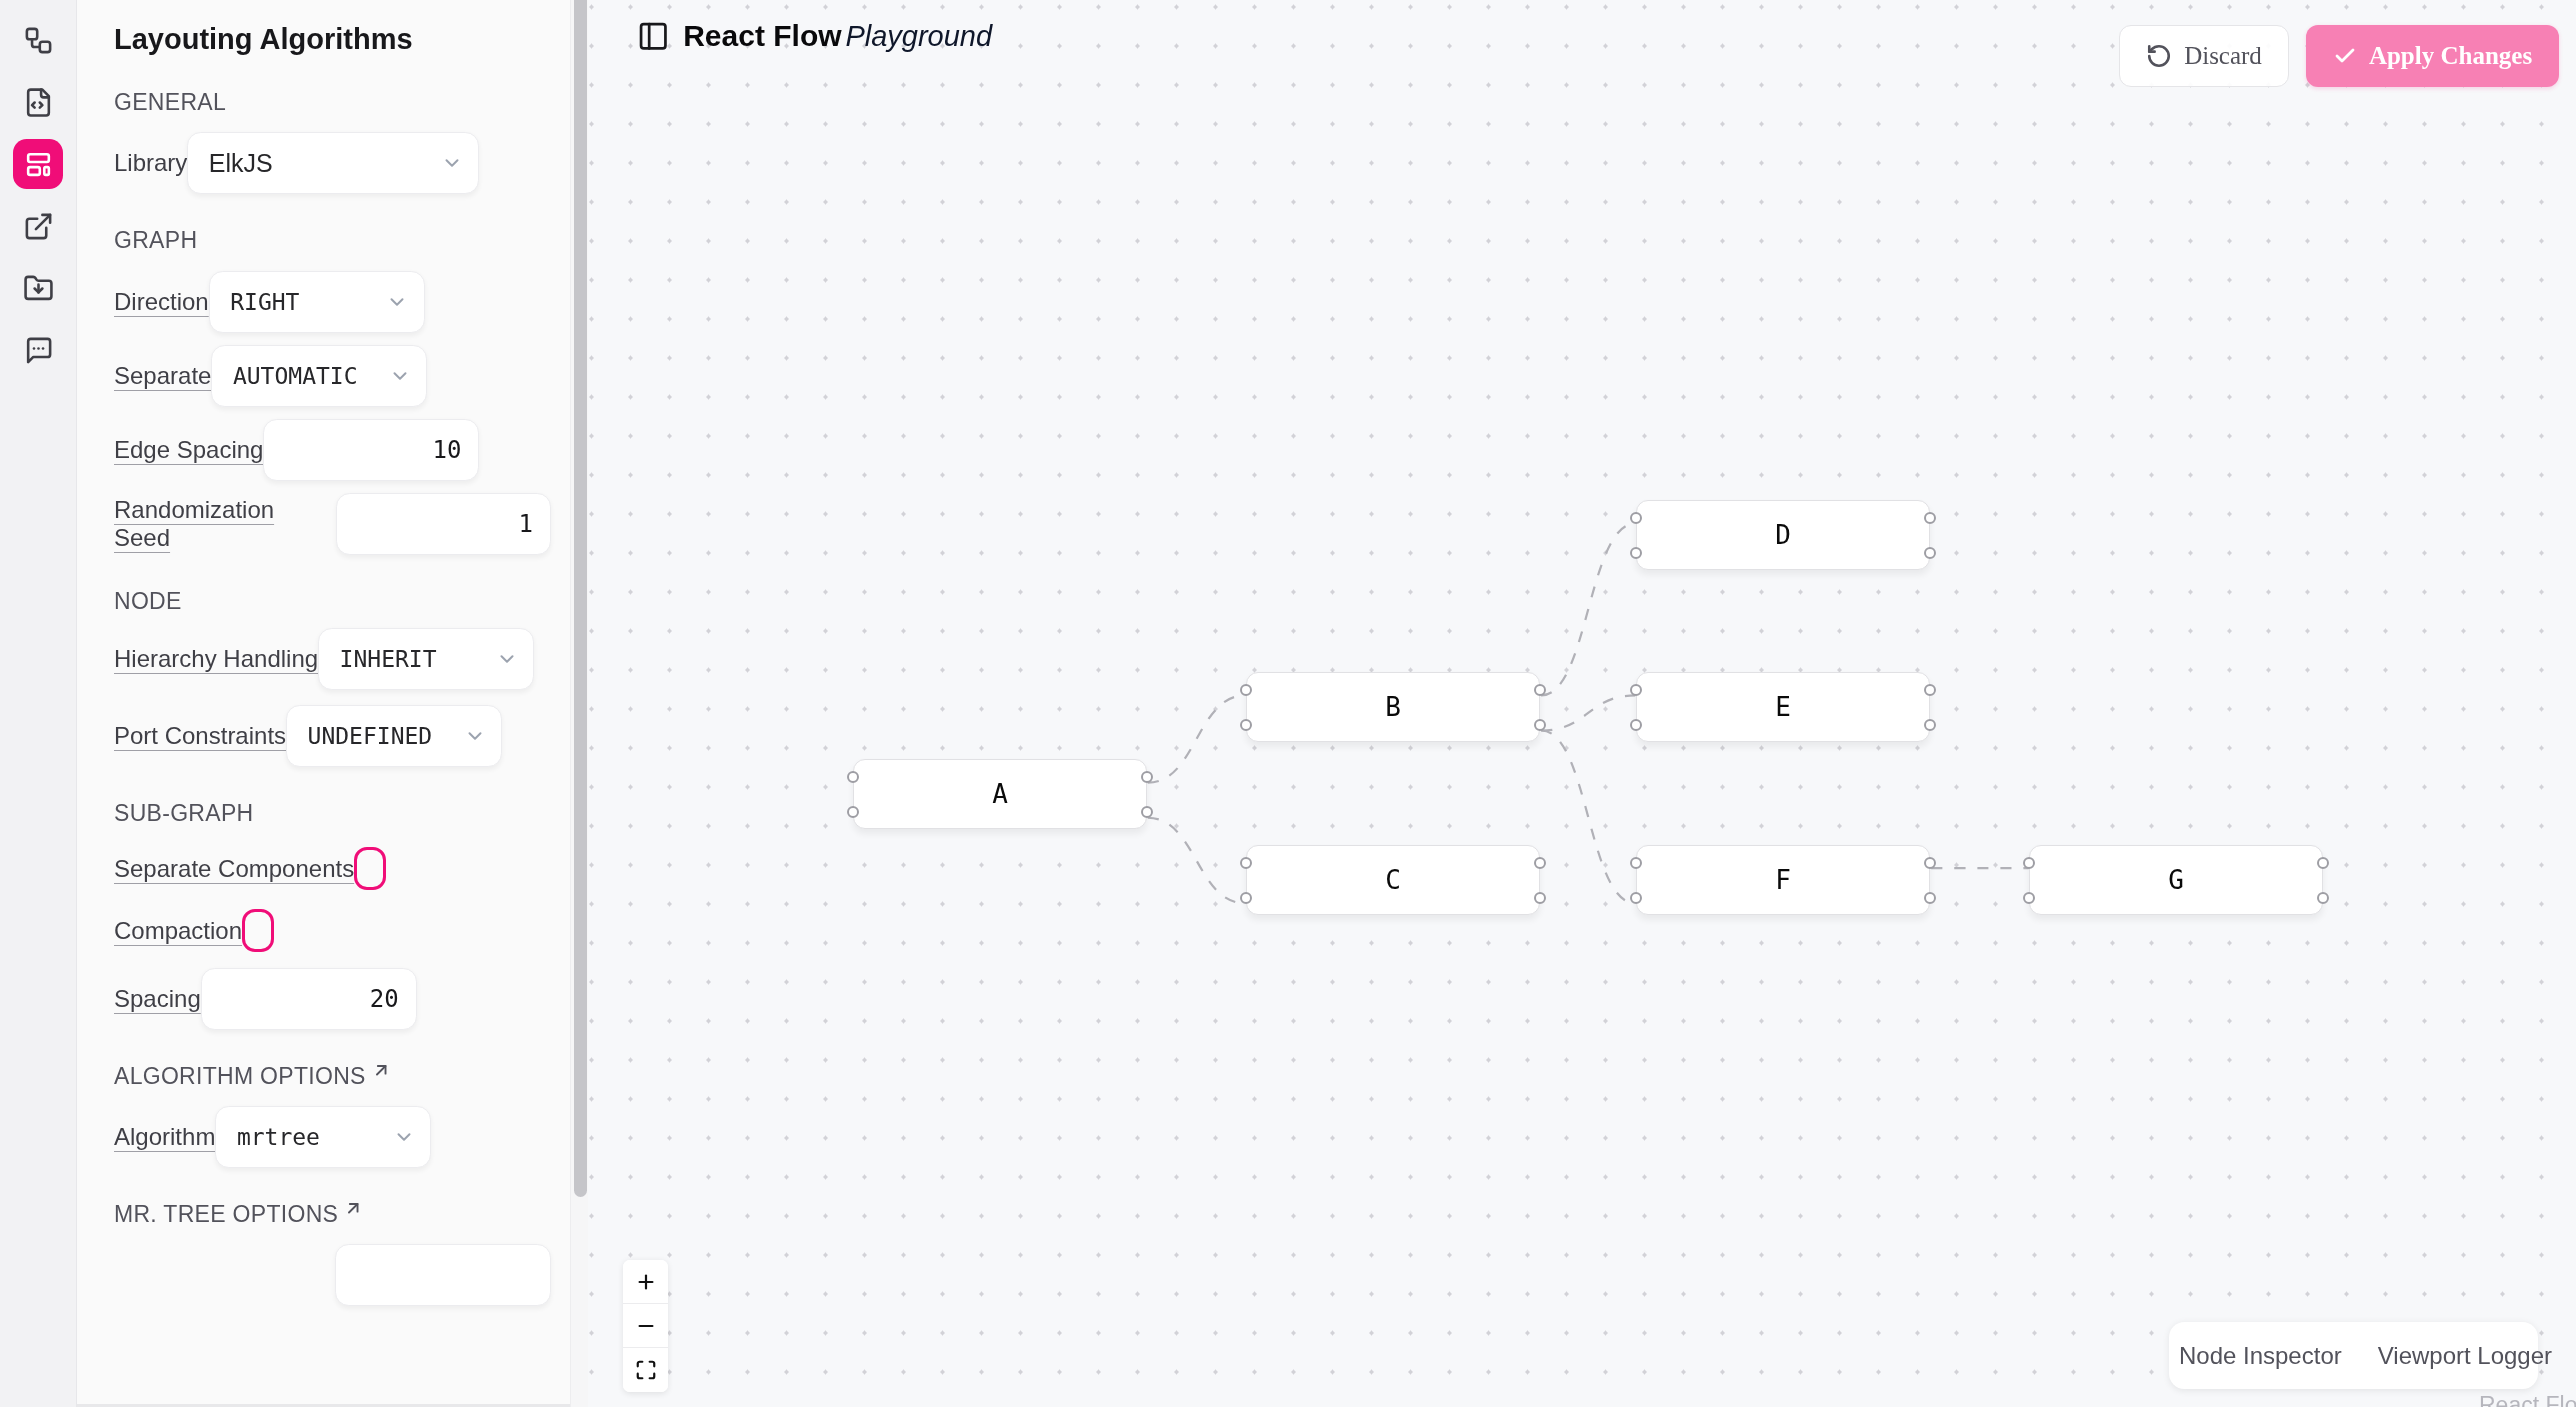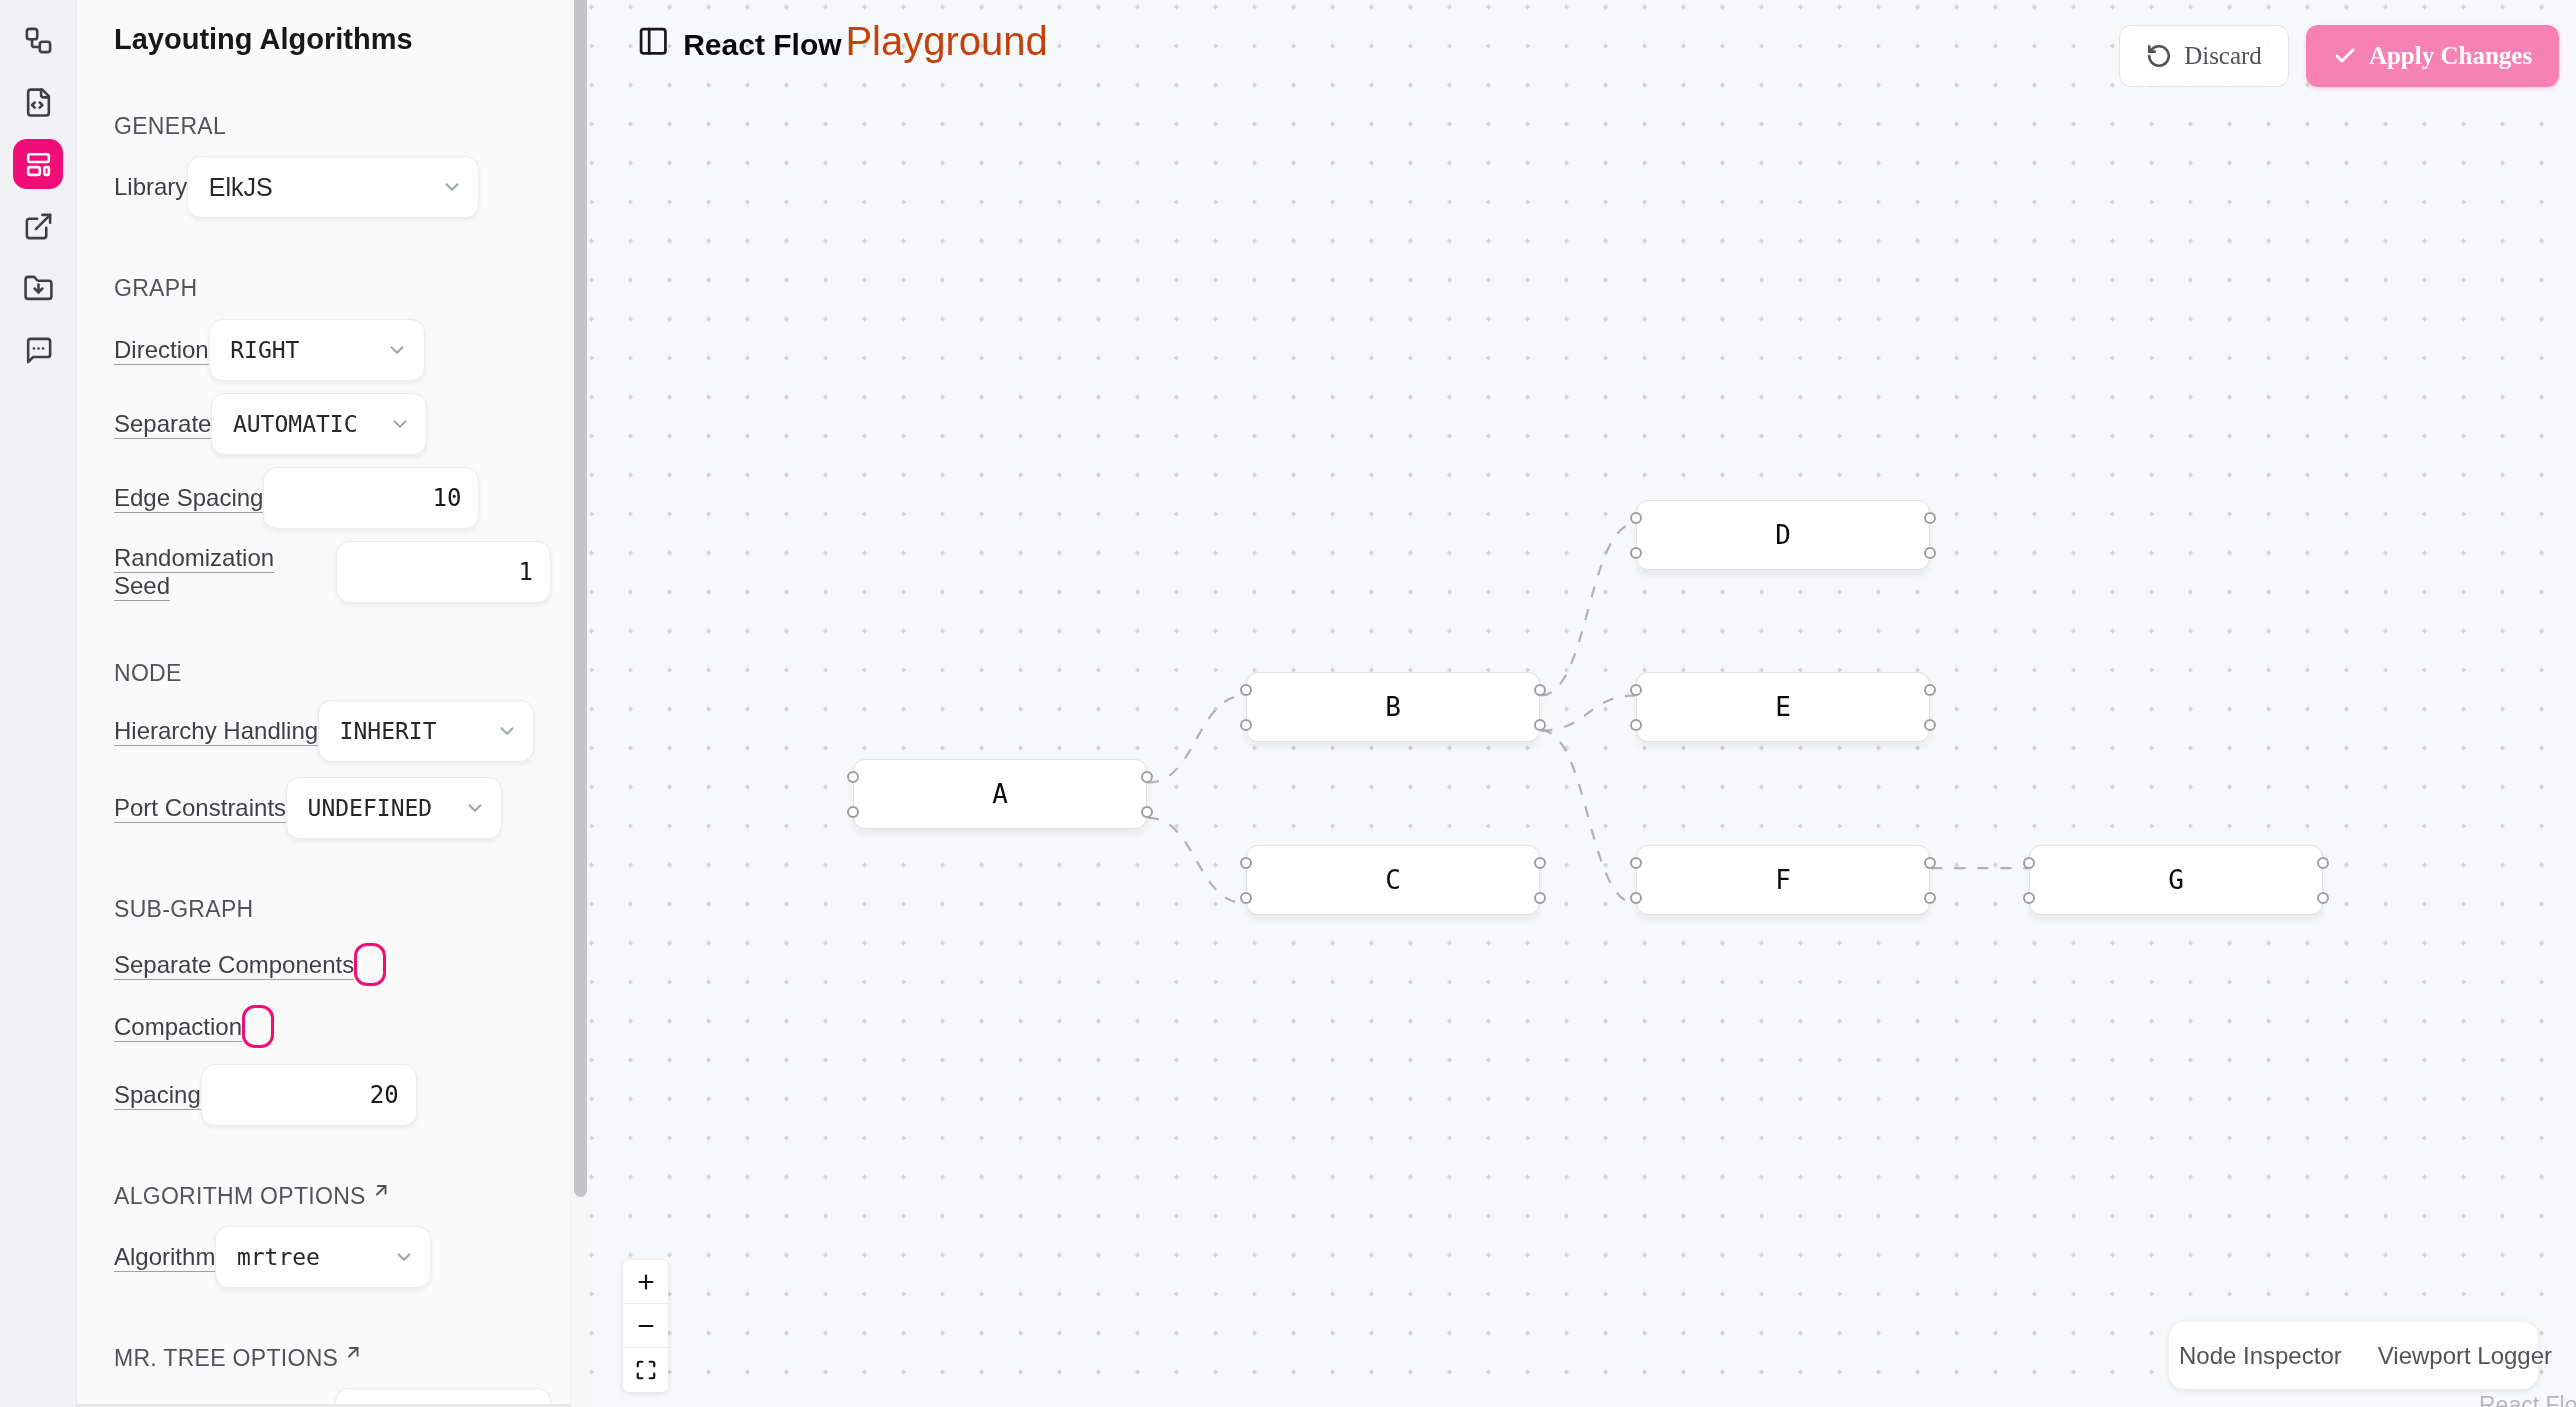--- a/index.html
+++ b/index.html
@@ -15,21 +15,21 @@
             border-radius:13.7px;margin-bottom:12px;cursor:pointer;}
   .rail-btn svg{width:31px;height:31px;stroke:#3f3f46;stroke-width:2;fill:none;
                 stroke-linecap:round;stroke-linejoin:round;}
   .rail-btn.active{background:var(--accent);}
   .rail-btn.active svg{stroke:#ffffff;}
 
   
   .panel{position:absolute;left:77px;top:0;bottom:4px;width:493px;background:#fafafa;
          padding:22px 19px 0 37px;z-index:20;overflow:hidden;}
   .panel-title{font-size:29px;font-weight:700;color:#18181b;line-height:34px;}
-  .section-head{margin-top:56px;font-size:23px;font-weight:500;color:#52525b;
+  .section-head{margin-top:32px;font-size:23px;font-weight:500;color:#52525b;
                 letter-spacing:0.3px;line-height:29px;display:flex;align-items:flex-start;gap:5.1px;}
   .section-head svg{width:20.5px;height:20.5px;stroke:#52525b;stroke-width:2.2;fill:none;
                     stroke-linecap:round;stroke-linejoin:round;margin-top:-1.7px;}
   .row{display:flex;align-items:center;justify-content:flex-start;margin-top:12px;min-height:62px;}
   .row.first{margin-top:15.4px;}
   .row.slim{min-height:50px;}
   .flabel{font-size:24px;color:#3f3f46;}
   .flabel.u{text-decoration:underline;text-decoration-color:#9f9fa6;
             text-decoration-thickness:1.3px;text-underline-offset:6px;}
   .selbox,.numbox{background:#fff;border:0.9px solid #ececef;border-radius:13.7px;height:62px;
@@ -67,21 +67,21 @@
   .handle{position:absolute;width:12px;height:12px;border:2.2px solid #9e9ea4;background:#fff;
           border-radius:50%;z-index:3;cursor:crosshair;}
   .h-lt{left:-6.8px;top:11px;} .h-lb{left:-6.8px;top:46px;}
   .h-rt{right:-6.8px;top:11px;} .h-rb{right:-6.8px;top:46px;}
 
   
   .brandbar{position:absolute;left:637px;top:19px;display:flex;align-items:center;gap:13.7px;z-index:10;}
   .brandbar svg{width:32.5px;height:32.5px;stroke:#18181b;stroke-width:2;fill:none;
                 stroke-linecap:round;stroke-linejoin:round;}
   .brand{font-size:30px;font-weight:700;color:#09090b;}
-  .subtitle{font-size:40px;font-weight:400;color:#c2410c;}
+  .subtitle{font-size:29px;font-weight:400;color:#0f172a;font-style:italic;}
 
   .actions{position:absolute;right:17px;top:25px;display:flex;gap:17px;z-index:10;}
   .btn{height:62px;border-radius:12px;display:flex;align-items:center;justify-content:center;
        gap:12px;font-size:25px;cursor:pointer;font-family:Liberation Serif, serif;}
   .btn svg{width:26px;height:26px;fill:none;stroke-linecap:round;stroke-linejoin:round;}
   .btn-discard{width:170px;background:rgba(255,255,255,.92);border:0.9px solid #e5e5e8;color:#52525b;}
   .btn-discard svg{stroke:#52525b;stroke-width:2.4;}
   .btn-apply{width:253px;background:#f780b4;color:#fff;font-weight:600;box-shadow:0 1.7px 4.3px rgba(240,13,120,.15);}
   .btn-apply svg{stroke:#fff;stroke-width:2.8;width:24px;height:24px;}
 

